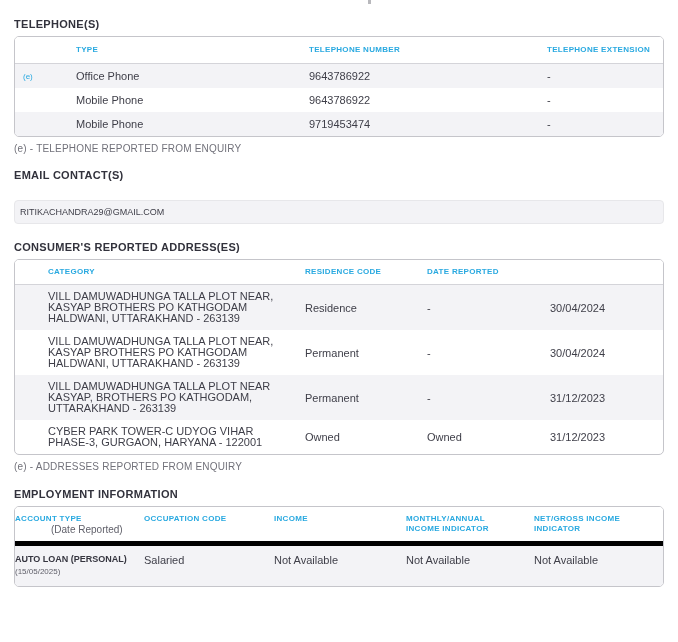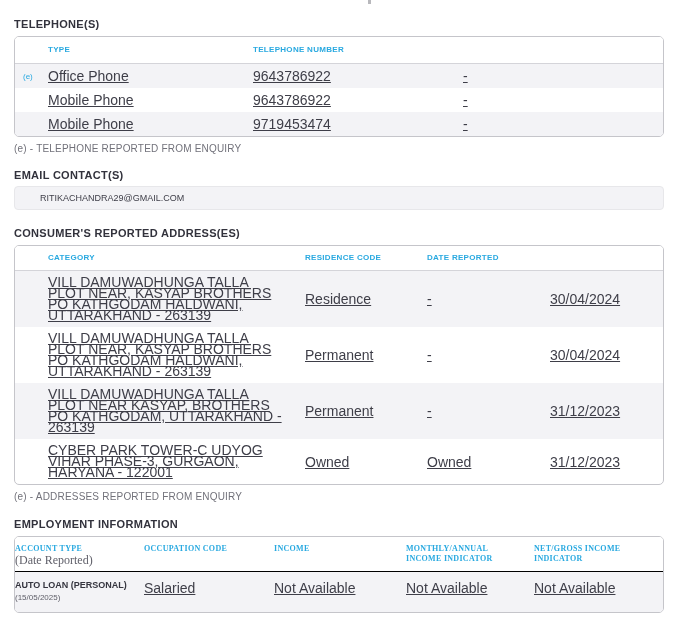--- a/index.html
+++ b/index.html
@@ -38,53 +38,53 @@
   .thead{
     background:#ffffff;
     border-bottom:1px solid #d4d4d9;
   }
   .th{
     font-size:8px;font-weight:bold;color:#29a9e0;
     letter-spacing:.3px;text-transform:uppercase;
     line-height:10px;
   }
   .th-sub{
-    font-size:12px;font-weight:normal;color:#60606a;
-    text-transform:none;letter-spacing:0;line-height:10px;margin-top:1px;
-  }
-
-  
-  .tel-grid{display:grid;grid-template-columns:33px 205px 210px 1fr;align-items:center;}
+    font-size:10px;font-weight:normal;color:#60606a;
+    text-transform:none;letter-spacing:0;line-height:10px;margin-top:1px;margin-left:36px;
+  }
+
+  
+  .tel-grid{display:grid;grid-template-columns:33px 205px 210px 1fr;align-items:center;gap:28px;}
   .tel-head{padding:8px 0 8px 0;}
   .tel-row{min-height:24px;font-size:9px;}
   .row-alt{background:#f3f3f6;}
   .marker{font-size:8px;color:#29a9e0;padding-left:8px;}
 
   
   .email-box{
-    margin-top:5px;
+    margin-top:19px;
     background:#f3f3f6;
     border:1px solid #e7e7ea;
     border-radius:4px;
     height:22px;
     display:flex;align-items:center;
-    padding-left:25px;
+    padding-left:5px;
     font-size:9px;color:#3e3e48;
   }
 
   
   .addr-grid{display:grid;grid-template-columns:33px 257px 122px 123px 1fr;align-items:center;}
   .addr-head{padding:7px 0;}
   .addr-row{font-size:9px;padding:6px 0;}
   .addr-cell{max-width:238px;line-height:11px;}
-  .cell{font-size:14px;color:#3e3e48;text-decoration:underline;}
+  .cell{font-size:11px;color:#3e3e48;}
 
   
   .emp-grid{display:grid;grid-template-columns:129px 130px 132px 128px 1fr;align-items:start;padding-left:11px;}
-  .emp-head{padding:7px 0 6px 0;border-bottom:1px solid #000000;font-family:Liberation Serif, serif;}
+  .emp-head{padding:7px 0 6px 0;border-bottom:5px solid #000000;}
   .emp-head .th{max-width:100px;}
   .emp-row{padding:8px 0 10px 0;font-size:9px;}
   .emp-primary{font-weight:bold;color:#35353f;line-height:11px;}
   .emp-sub{font-size:8px;color:#60606a;margin-top:2px;}
 
   .footnote{
     font-size:10px;color:#71717a;
     margin-top:6px;letter-spacing:.2px;
   }
 </style>
@@ -95,20 +95,21 @@
 
 <div class="content">
 
   <div class="section-heading h-tel">TELEPHONE(S)</div>
 
   <div class="panel">
     <div class="tel-grid thead tel-head">
       <div></div>
       <div class="th">TYPE</div>
       <div class="th">TELEPHONE NUMBER</div>
+      <div class="th">TELEPHONE EXTENSION</div>
     </div>
 
     <div class="tel-grid tel-row row-alt">
       <div class="marker">(e)</div>
       <div class="cell">Office Phone</div>
       <div class="cell">9643786922</div>
       <div class="cell">-</div>
     </div>
     <div class="tel-grid tel-row">
       <div class="marker"></div>

